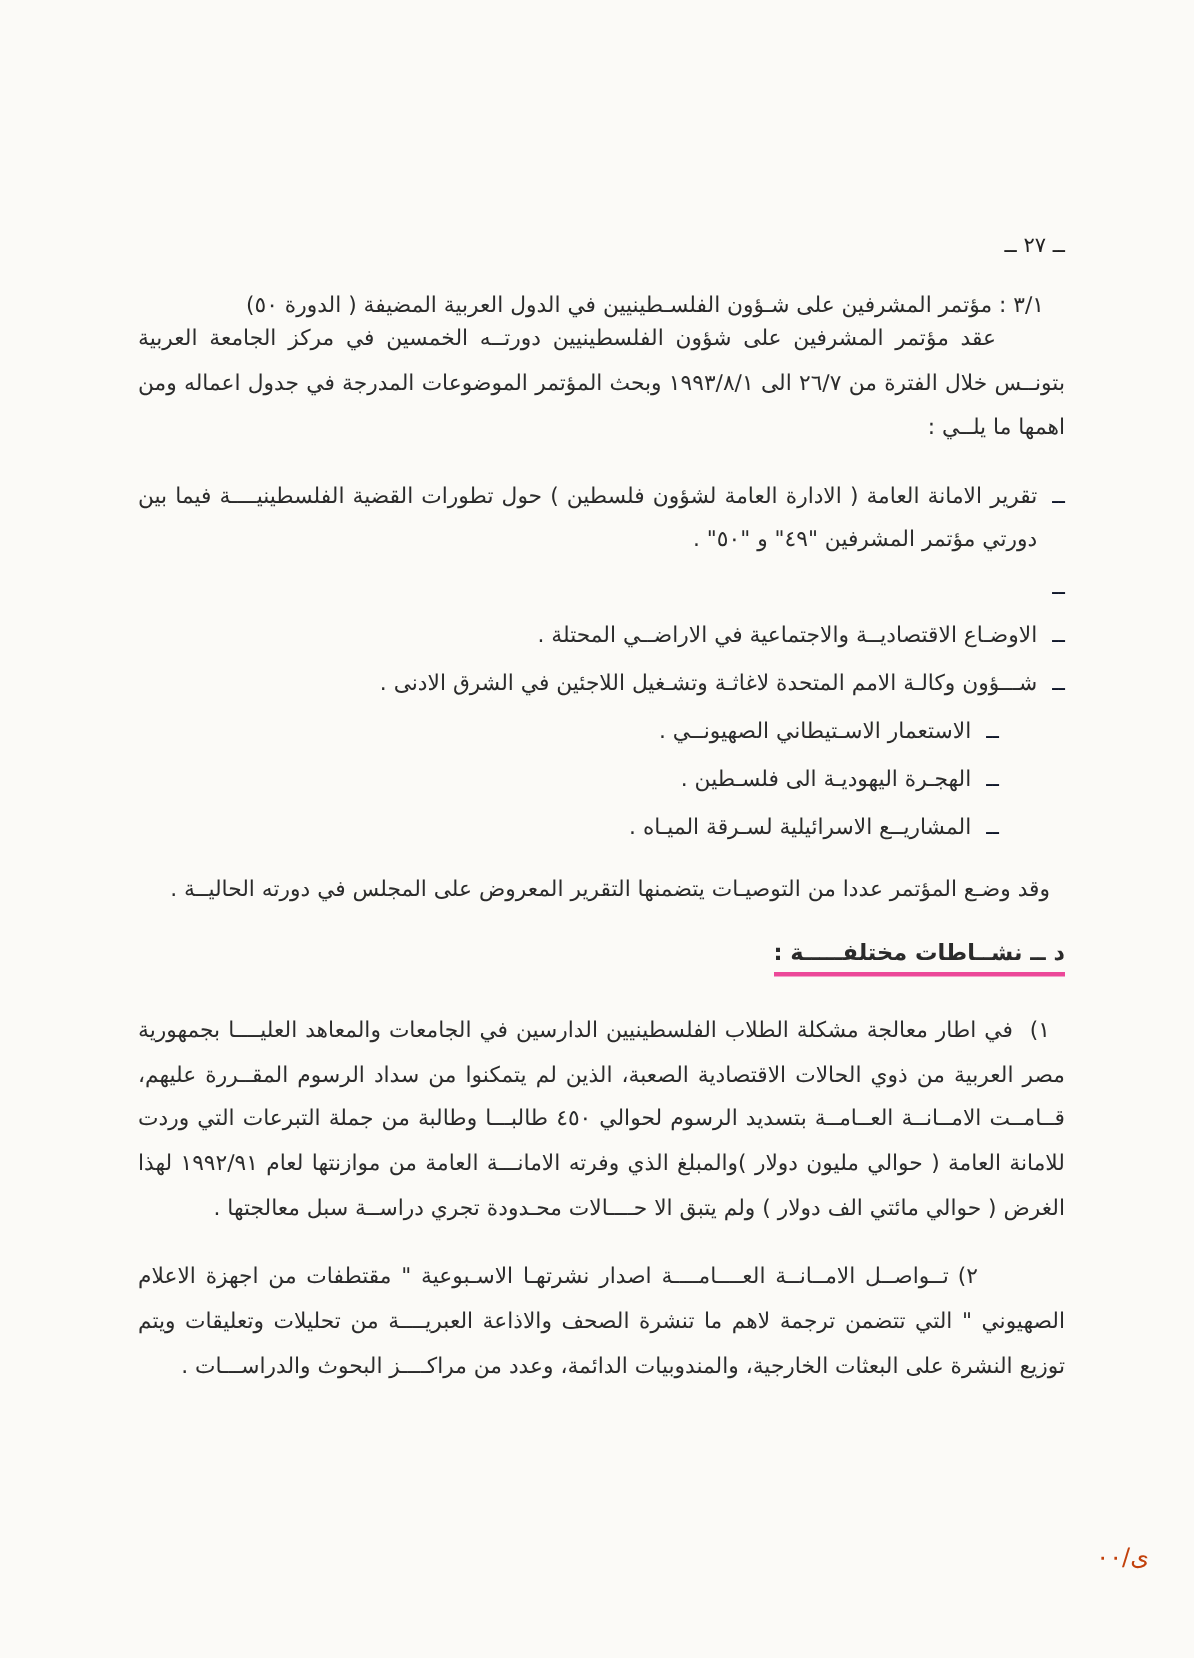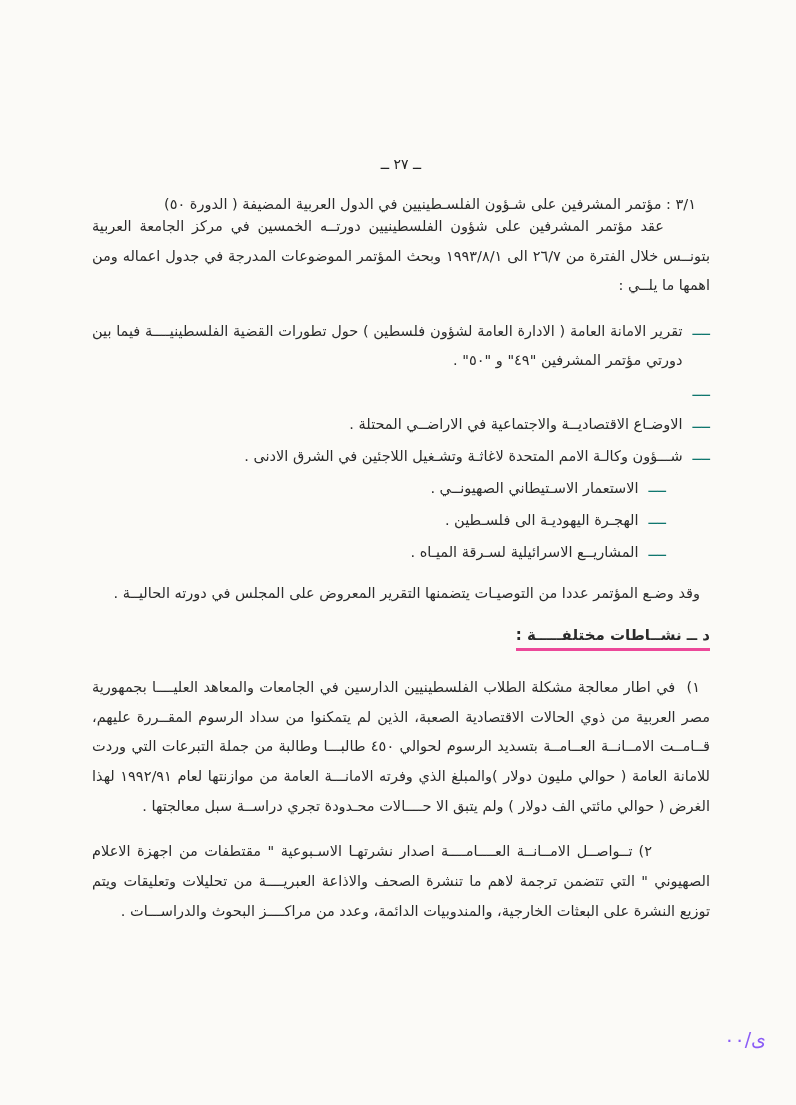--- a/index.html
+++ b/index.html
@@ -19,21 +19,20 @@
     color: #2b2b2b;
     background: #fbfaf7;
   }
   .content {
     position: absolute;
     top: 156px;
     right: 86px;
     left: 92px;
   }
   .page-number {
-    text-align: center;
     font-size: 14px;
     letter-spacing: 2px;
     margin-bottom: 24px;
     color: #222;
   }
   .heading {
     font-size: 14.5px;
     text-indent: 14px;
   }
   .para {
@@ -52,37 +51,37 @@
     font-size: 14.5px;
   }
   .agenda li {
     display: flex;
     gap: 10px;
     line-height: 2.0;
     margin-bottom: 3px;
     text-align: justify;
   }
   .agenda li.sub { padding-right: 44px; }
-  .marker { flex: 0 0 auto; color: #0f766e; font-family: Liberation Mono, monospace; }
+  .marker { flex: 0 0 auto; color: #0f172a; }
   .emph { font-weight: normal; }
   .section-title-wrap { margin: 16px 0 22px 0; }
   .section-title {
     display: inline-block;
     font-size: 15px;
     font-weight: bold;
     border-bottom: 3px solid #ec4899;
     padding-bottom: 4px;
   }
   .num { margin-left: 6px; }
   .footer-mark {
     position: absolute;
     top: 1028px;
     right: 30px;
-    font-size: 19px;
-    color: #8b5cf6;
+    font-size: 16px;
+    color: #c2410c;
   }
 </style>
 </head>
 <body>
 
 <div class="page">
   <div class="content">
 
     <div class="page-number">ــ ٢٧ ــ</div>
 

